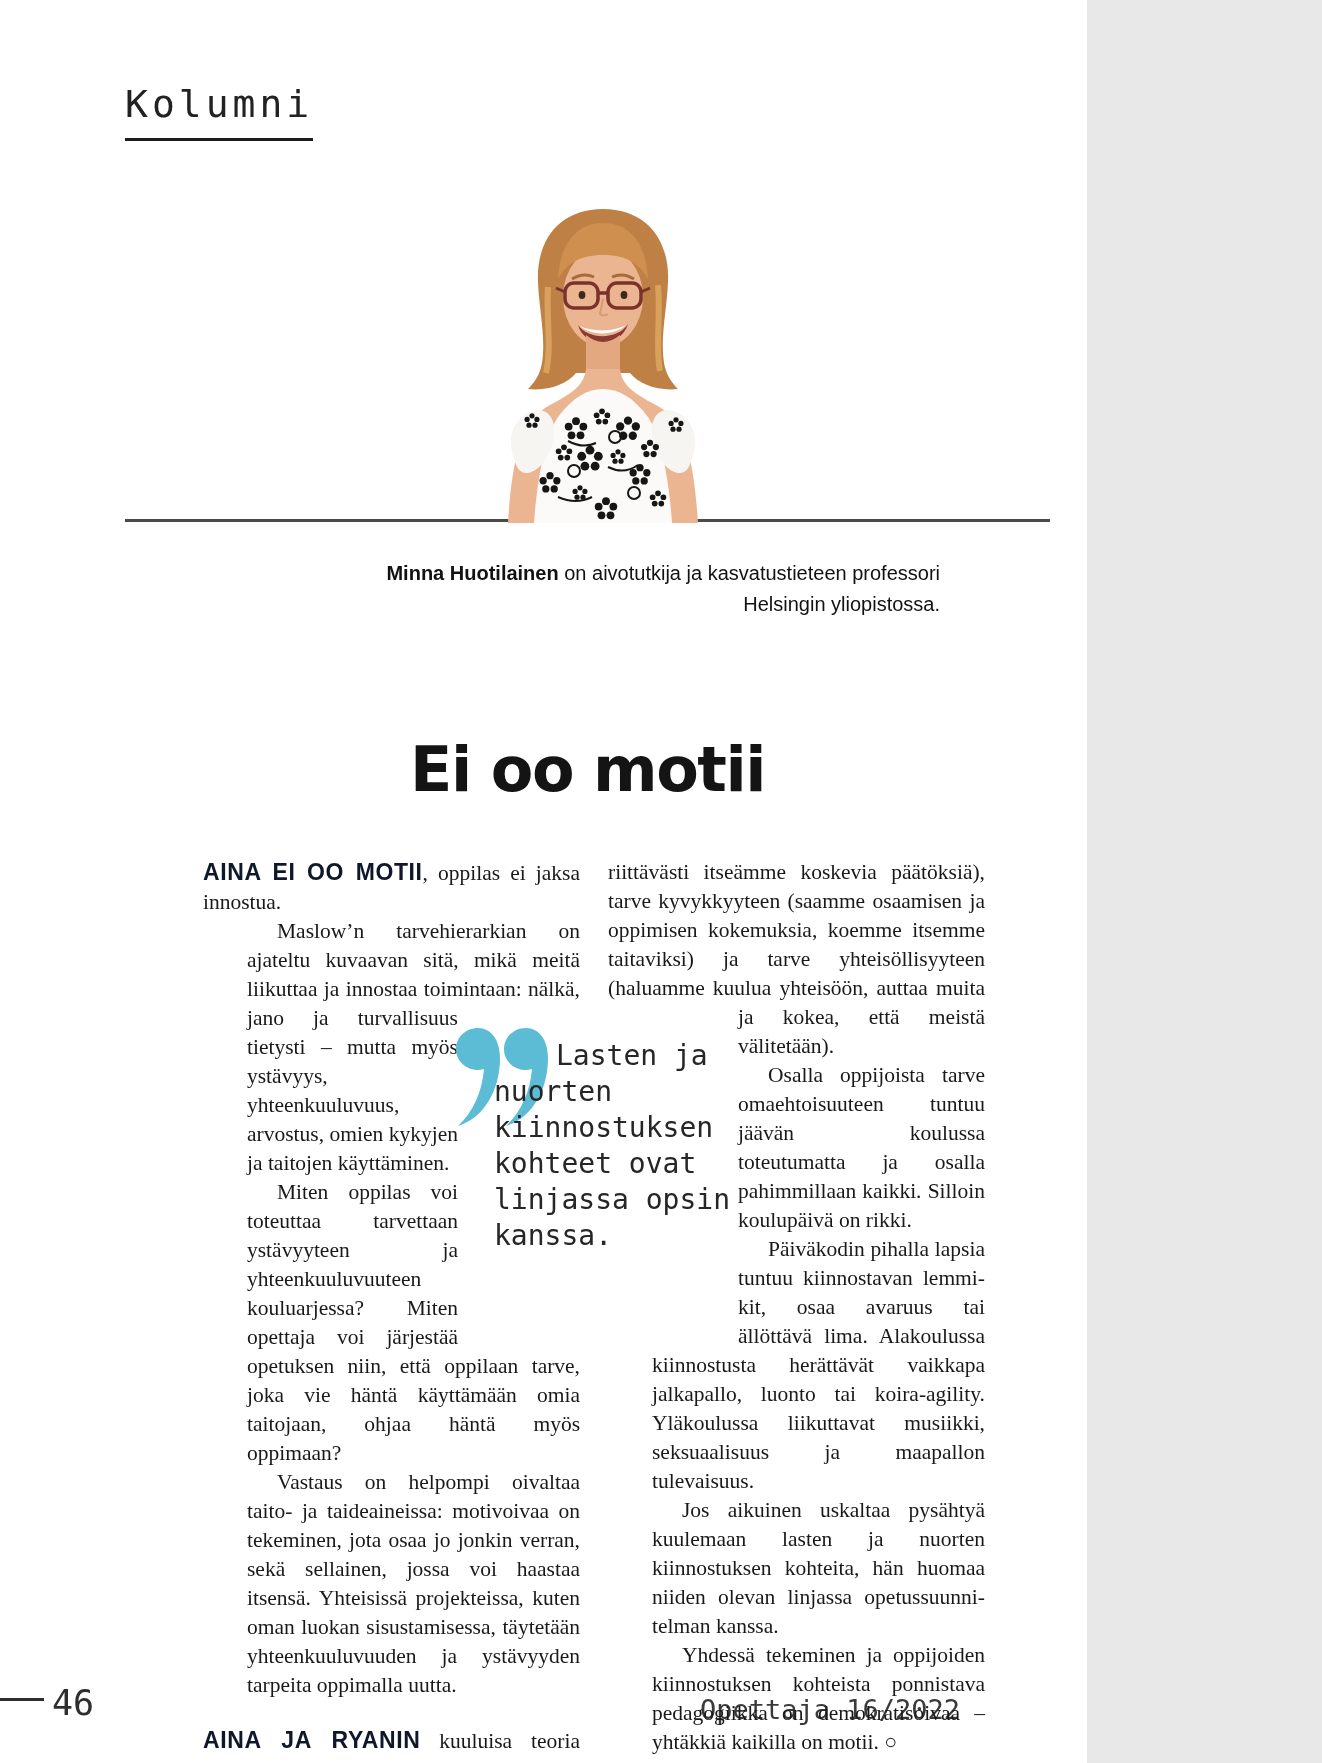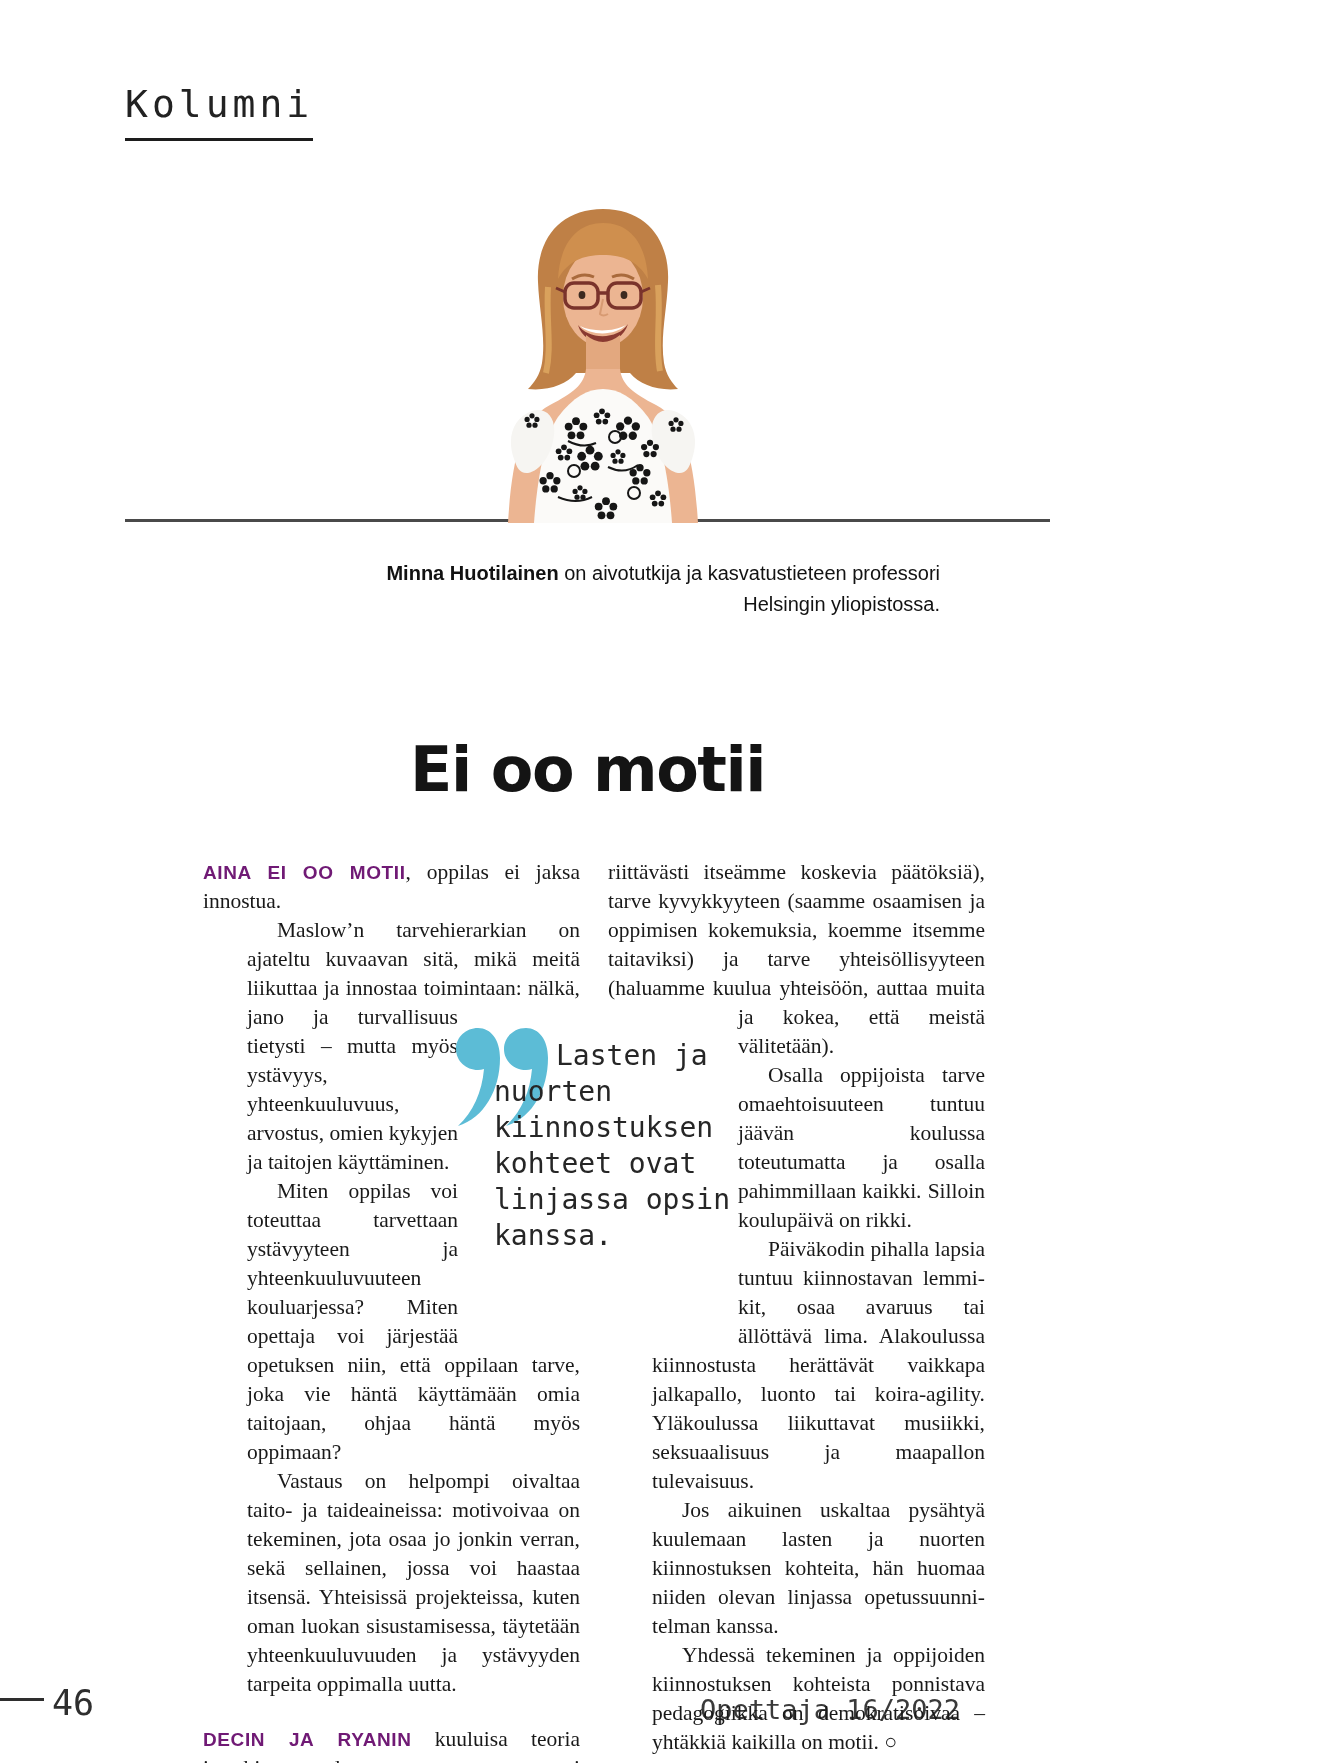--- a/index.html
+++ b/index.html
@@ -1,17 +1,17 @@
 <!DOCTYPE html>
 <html lang="fi"><head>
 <meta charset="utf-8">
 <style>
   html,body { margin:0; padding:0; background:#e8e8e8; }
   .page {
-    position:relative; width:1322px; height:1763px;
+    position:relative; width:1087px; height:1763px;
     background:#ffffff; overflow:hidden;
     font-family:"Liberation Serif", serif; color:#1a1a1a;text-decoration:underline;
   }
 
   
   .kolumni {
     position:absolute; left:125px; top:82px;
     font-family:"DejaVu Sans Mono", monospace;
     font-size:38px; font-weight:400; letter-spacing:4px; color:#222;
     padding-bottom:12px; border-bottom:3px solid #1d1d1d;
@@ -45,21 +45,21 @@
   .col { width:377px; }
   .body-p {
     margin:0; text-align:justify;
     font-size:21.5px; line-height:29px; color:#191919;
     hyphens:manual;
   }
   .body-p.indent { text-indent:30px;margin-left:44px; }
   .body-p.space-before { margin-top:26px; }
   .lead-in {
     font-family:"Liberation Sans", sans-serif; font-weight:700;
-    font-size:19px; letter-spacing:0.6px; color:#701a75;
+    font-size:23px; letter-spacing:0.6px; color:#0f172a;
   }
   
   .fl-offset-l { float:right; width:0; height:146px; }
   .fl-block-l  { float:right; clear:right; width:122px; height:345px; }
   .fl-offset-r { float:left; width:0; height:146px; }
   .fl-block-r  { float:left; clear:left; width:130px; height:330px; }
 
   .pull-quote-mark { position:absolute; left:456px; top:1028px; z-index:3; }
   .pull-quote-text {
     position:absolute; left:494px; top:1038px; width:260px; z-index:3;
@@ -167,21 +167,21 @@
 
   <div class="columns">
     <div class="col">
       <div class="fl-offset-l"></div>
       <div class="fl-block-l"></div>
       <div>
           <p class="body-p"><span class="lead-in">AINA EI OO MOTII</span>, oppilas ei jaksa innostua.</p>
           <p class="body-p indent">Maslow’n tarvehierarkian on ajateltu kuvaavan sitä, mikä meitä liikuttaa ja innostaa toimintaan: nälkä, jano ja turvallisuus tietysti – mutta myös ystävyys, yhteenkuuluvuus, arvostus, omien kykyjen ja taitojen käyttäminen.</p>
           <p class="body-p indent">Miten oppilas voi toteut­taa tarvettaan ystävyyteen ja yhteenkuuluvuuteen koulu­arjessa? Miten opettaja voi järjestää opetuksen niin, että oppilaan tarve, joka vie häntä käyttämään omia taitojaan, ohjaa häntä myös oppimaan?</p>
           <p class="body-p indent">Vastaus on helpompi oivaltaa taito- ja taideai­neissa: motivoivaa on tekeminen, jota osaa jo jonkin verran, sekä sellainen, jossa voi haastaa itsensä. Yhteisissä projekteissa, kuten oman luokan sisustamisessa, täytetään yhteen­kuuluvuuden ja ystävyyden tarpeita oppimalla uutta.</p>
-          <p class="body-p space-before"><span class="lead-in">DECIN JA RYANIN</span> kuuluisa teoria itseohjau­tuvuudesta tai itsemääräytyvyydestä esittää, että tärkeimmät psykologiset tarpeemme ovat tarve omaehtoisuuteen (saamme tehdä</p>
+          <p class="body-p space-before"><span class="lead-in">AINA JA RYANIN</span> kuuluisa teoria itseohjau­tuvuudesta tai itsemääräytyvyydestä esittää, että tärkeimmät psykologiset tarpeemme ovat tarve omaehtoisuuteen (saamme tehdä</p>
         </div>
     </div>
     <div class="col">
       <div class="fl-offset-r"></div>
       <div class="fl-block-r"></div>
       <div>
           <p class="body-p">riittävästi itseämme koskevia päätöksiä), tarve kyvykkyyteen (saamme osaamisen ja oppimi­sen kokemuksia, koemme itsemme taitaviksi) ja tarve yhteisöllisyyteen (haluamme kuulua yhteisöön, auttaa muita ja kokea, että meistä välitetään).</p>
           <p class="body-p indent">Osalla oppijoista tarve omaehtoisuuteen tuntuu jäävän koulussa toteutumatta ja osalla pahimmillaan kaikki. Silloin koulupäivä on rikki.</p>
           <p class="body-p indent">Päiväkodin pihalla lapsia tuntuu kiinnostavan lemmi­kit, osaa avaruus tai ällöttävä lima. Alakoulussa kiinnostusta herättävät vaikkapa jalkapallo, luonto tai koira-agility. Yläkoulussa liikuttavat musiikki, seksuaalisuus ja maapallon tulevaisuus.</p>
           <p class="body-p indent">Jos aikuinen uskaltaa pysähtyä kuulemaan lasten ja nuorten kiinnostuksen kohteita, hän huomaa niiden olevan linjassa opetussuunni­telman kanssa.</p>

